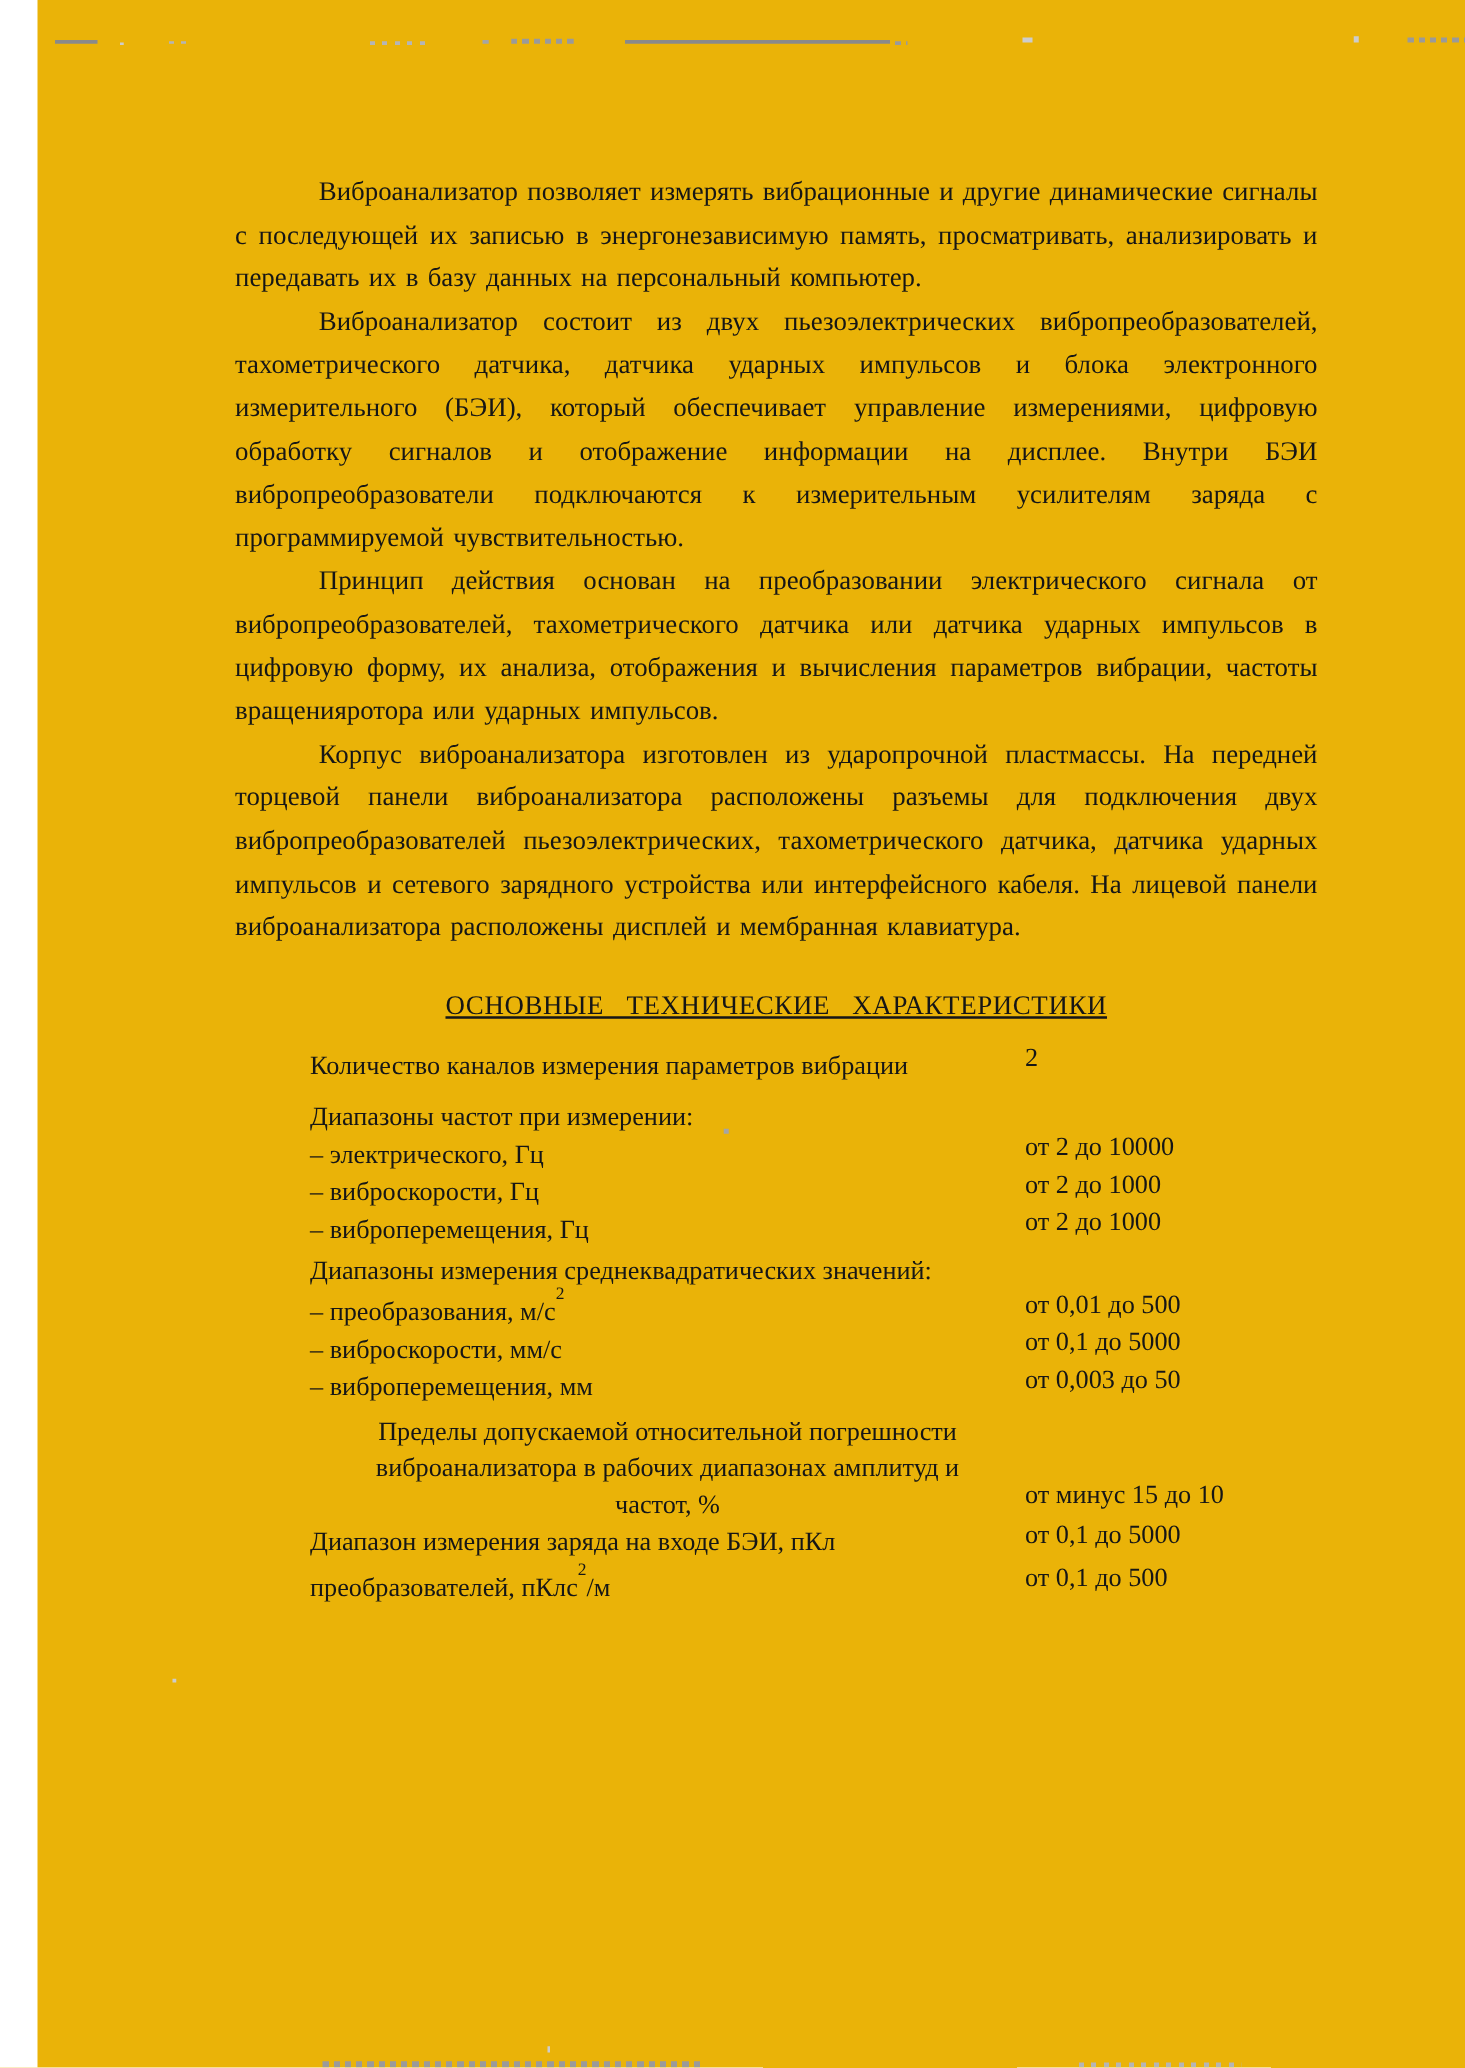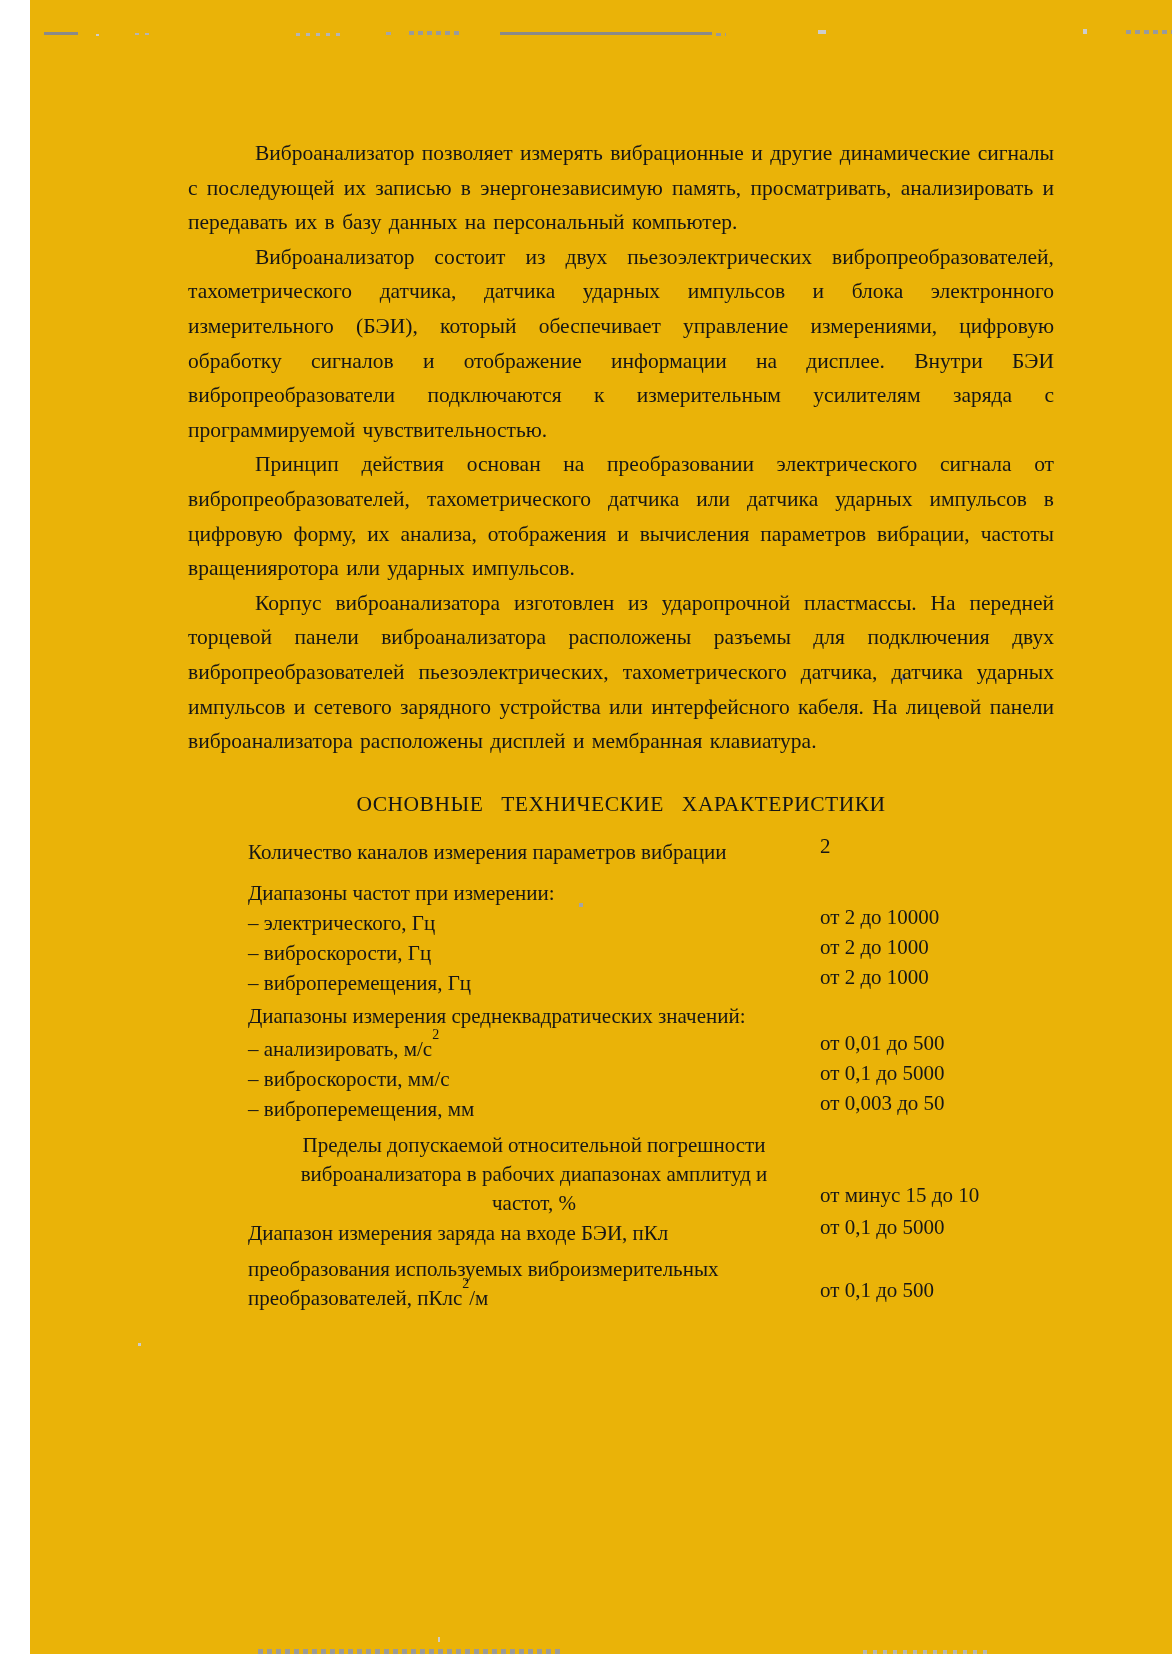--- a/index.html
+++ b/index.html
@@ -28,20 +28,21 @@
     word-spacing: 2px;
   }
   .section-title {
     margin: 30px 0 0 0;
     font-size: 21.5px;
     font-weight: normal;
     text-align: center;
     letter-spacing: 0.5px;
     word-spacing: 12px;
     line-height: 30px;
+    text-decoration: underline;
   }
   .specs {
     margin-top: 18px;
     margin-left: 60px;
     font-size: 21px;
   }
   .spec-row {
     display: flex;
     align-items: flex-start;
     line-height: 30px;
@@ -139,21 +140,21 @@
         <div class="spec-label">– виброперемещения, Гц</div>
         <div class="spec-value">от 2 до 1000</div>
       </div>
 
       <div class="spec-row">
         <div class="spec-label">Диапазоны измерения среднеквадратических значений:</div>
         <div class="spec-value"></div>
       </div>
 
       <div class="spec-row">
-        <div class="spec-label"><span>– анализировать, м/с</span><sup class="sq">2</sup><span></span></div>
+        <div class="spec-label"><span>– преобразования, м/с</span><sup class="sq">2</sup><span></span></div>
         <div class="spec-value">от 0,01 до 500</div>
       </div>
 
       <div class="spec-row">
         <div class="spec-label">– виброскорости, мм/с</div>
         <div class="spec-value">от 0,1 до 5000</div>
       </div>
 
       <div class="spec-row">
         <div class="spec-label">– виброперемещения, мм</div>
@@ -169,21 +170,20 @@
         <div class="spec-value">от минус 15 до 10</div>
       </div>
 
       <div class="spec-row">
         <div class="spec-label">Диапазон измерения заряда на входе БЭИ, пКл</div>
         <div class="spec-value">от 0,1 до 5000</div>
       </div>
 
       <div class="spec-row align-bottom">
         <div class="spec-label">
-          <span class="spec-line">преобразования используемых виброизмерительных</span>
           <span class="spec-line"><span>преобразователей, пКлс</span><sup class="sq">2</sup><span>/м</span></span>
         </div>
         <div class="spec-value">от 0,1 до 500</div>
       </div>
 
 
     </div>
   </div>
 </div>
 

